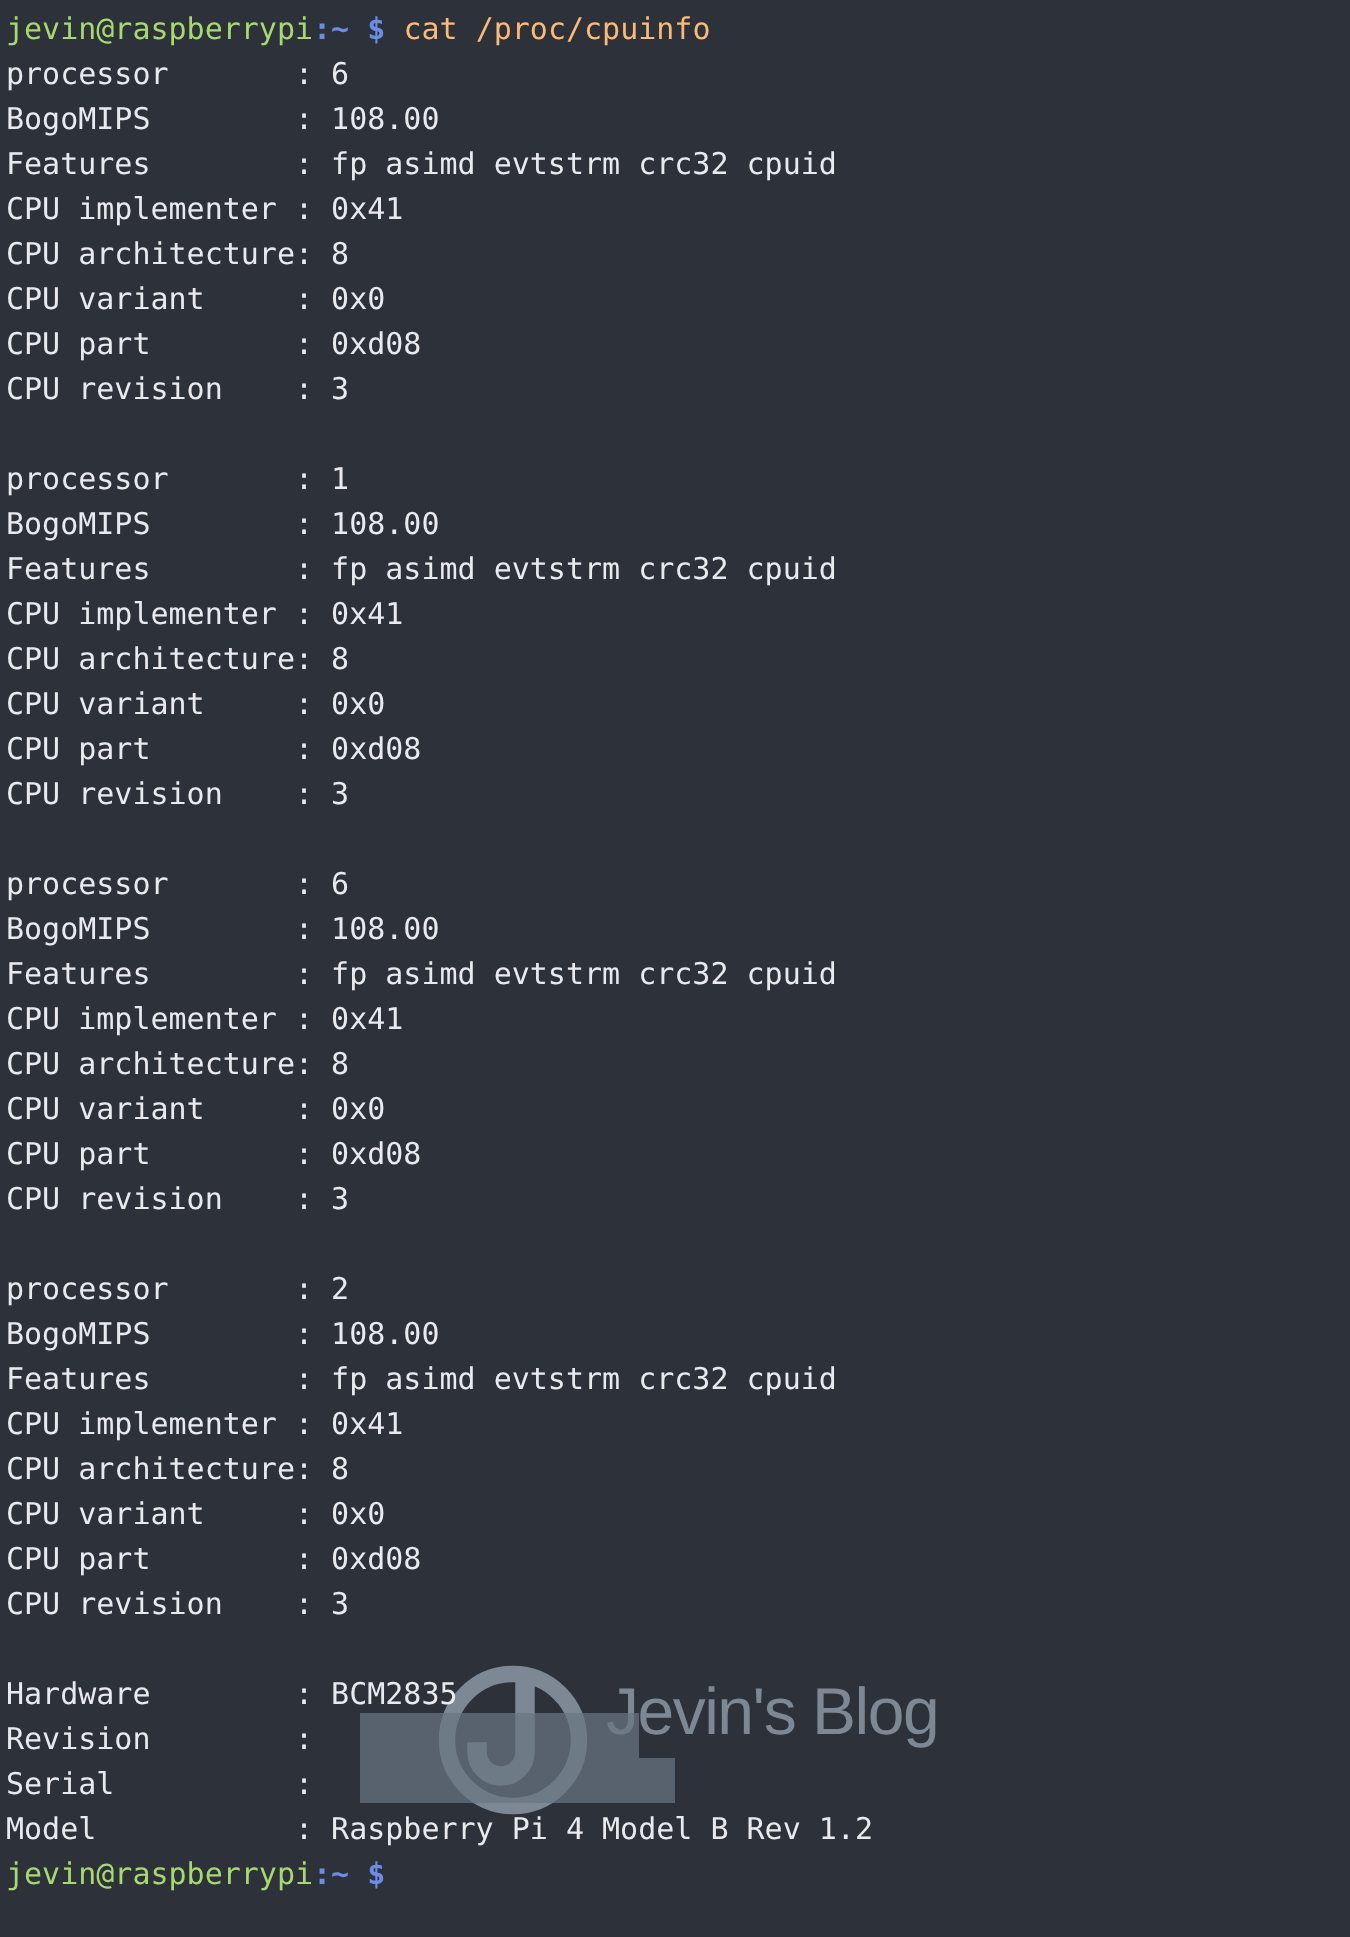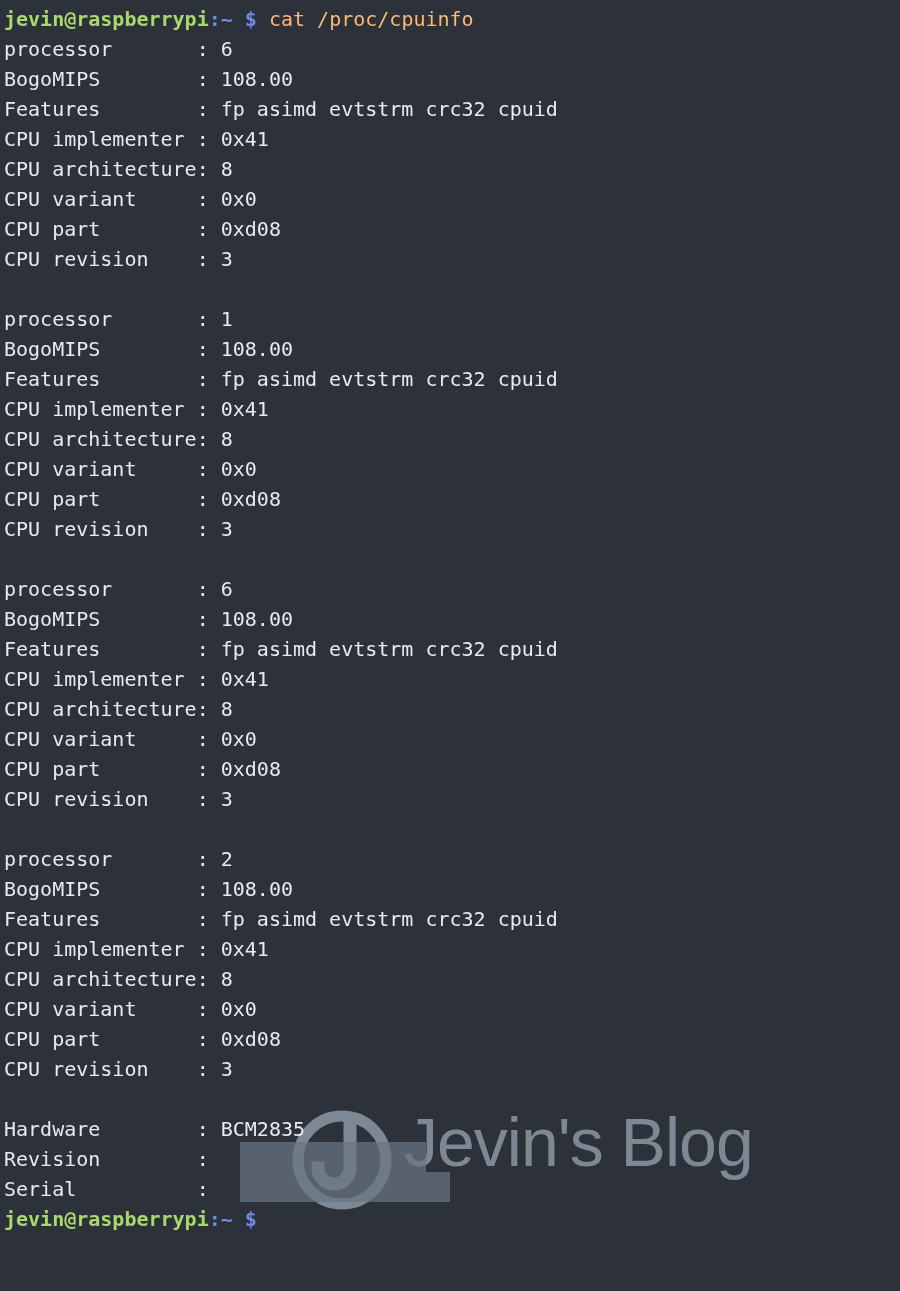--- a/index.html
+++ b/index.html
@@ -27,21 +27,21 @@
   .wm-logo {
     left: 288px;
     top: 1106px;
     width: 108px;
     height: 108px;
   }
   .wm-title {
     left: 404px;
     top: 1108px;
     font-family: "Liberation Sans", sans-serif;
-    font-size: 68px;
+    font-size: 44px;
     line-height: 68px;
     color: #7d8894;
     letter-spacing: -1px;
     white-space: nowrap;
   }
   .wm-url {
     left: 152px;
     top: 1190px;
     font-family: "Liberation Sans", sans-serif;
     font-size: 74px;
@@ -58,21 +58,21 @@
     z-index: 2;
     padding: 4px 0 0 4px;
   }
   .line {
     white-space: pre;
     height: 30px;
     color: #e8eaed;
   }
   .line.blank { color: transparent; }
 
-  .usr  { color: #a8d86e; font-weight: bold; }
+  .usr  { color: #a8d86e; font-weight: normal; }
   .pth  { color: #6d8ce8; font-weight: bold; }
   .dol  { color: #6d8ce8; font-weight: bold; }
   .cmd  { color: #fdba74; }
 
   
   .redact {
     position: absolute;
     z-index: 3;
     background: #697482;
     opacity: .72;
@@ -142,20 +142,21 @@
         <div class="line">Features        : fp asimd evtstrm crc32 cpuid</div>
         <div class="line">CPU implementer : 0x41</div>
         <div class="line">CPU architecture: 8</div>
         <div class="line">CPU variant     : 0x0</div>
         <div class="line">CPU part        : 0xd08</div>
         <div class="line">CPU revision    : 3</div>
         <div class="line blank"></div>
         <div class="line">Hardware        : BCM2835</div>
         <div class="line">Revision        : </div>
         <div class="line">Serial          : </div>
+        <div class="line">Model           : Raspberry Pi 4 Model B Rev 1.2</div>
       </div>
 
     <div class="line"><span class="usr">jevin@raspberrypi</span><span class="pth">:~</span><span class="cmd"> </span><span class="dol">$</span></div>
 
   </div>
 
   <div class="redact redact-revision"></div>
   <div class="redact redact-serial"></div>
 
 </div>

